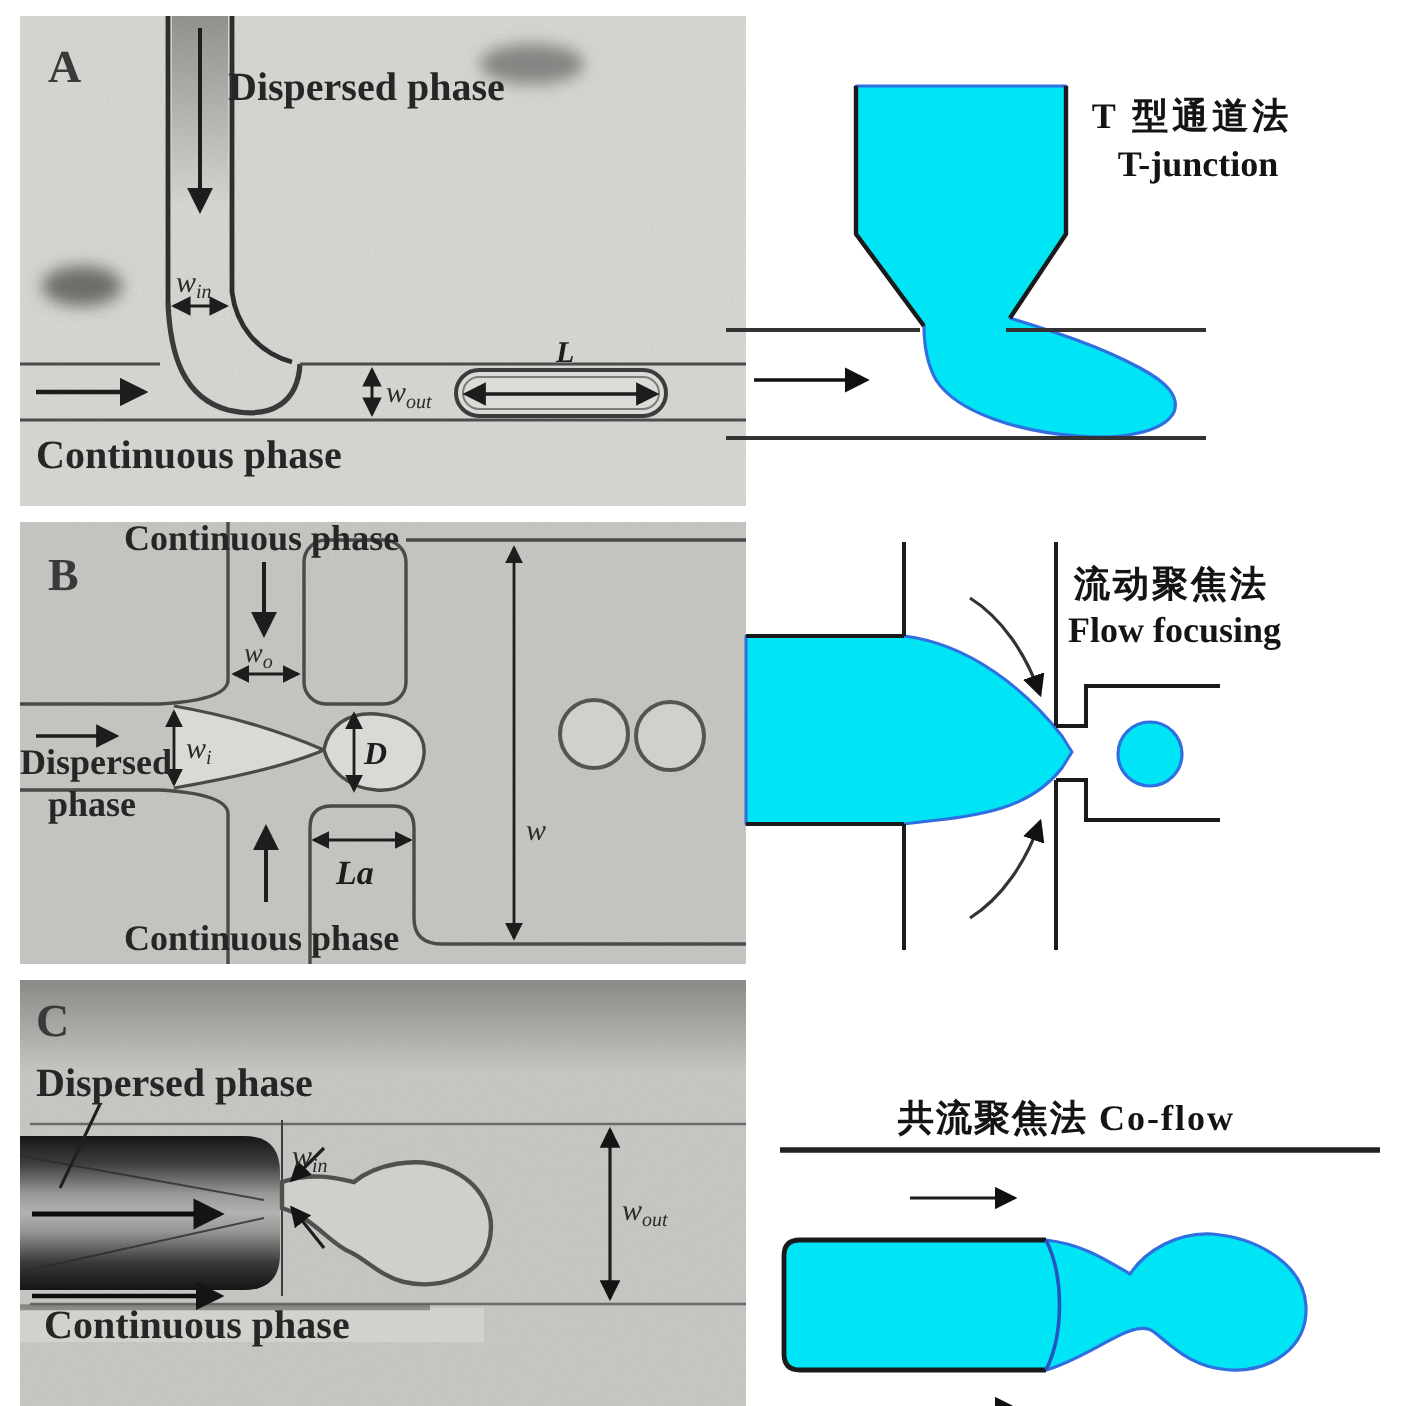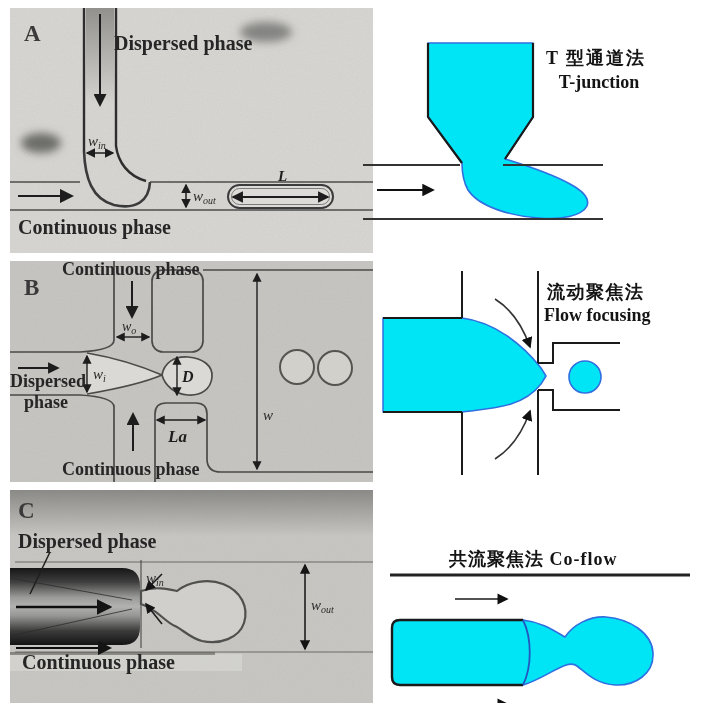--- a/index.html
+++ b/index.html
@@ -133,21 +133,21 @@
   <text x="253" y="159" font-size="15" class="math">w</text>
 
   <text x="14" y="34" font-size="23" class="panel-letter">B</text>
   <text x="52" y="14" font-size="18" class="phase-label">Continuous phase</text>
   <text x="0" y="126" font-size="18" class="phase-label">Dispersed</text>
   <text x="14" y="147" font-size="18" class="phase-label">phase</text>
   <text x="52" y="214" font-size="18" class="phase-label">Continuous phase</text>
 </svg>
 </div>
 
-<div class="panel" style="left:383px;top:261px">
+<div class="panel" style="left:373px;top:261px">
 <svg width="320" height="221" viewBox="0 0 320 221">
   <defs>
     <marker id="mBs" viewBox="0 0 10 10" refX="8.5" refY="5" markerWidth="7" markerHeight="7" orient="auto-start-reverse">
       <path d="M0,0 L10,5 L0,10 z" fill="#111"></path>
     </marker>
   </defs>
   <path class="cyan" stroke-width="1.5" stroke-linejoin="round" d="M0,57 H79 C112,61 140,84 158,107 L163,115 L158,123
            C140,146 112,147 79,151 L0,151 Z"></path>
   <path class="wall" stroke-width="2" d="M0,57 H79 M0,151 H79"></path>
   <path class="wall" stroke-width="2" d="M79,10 V57 M79,151 V214"></path>

